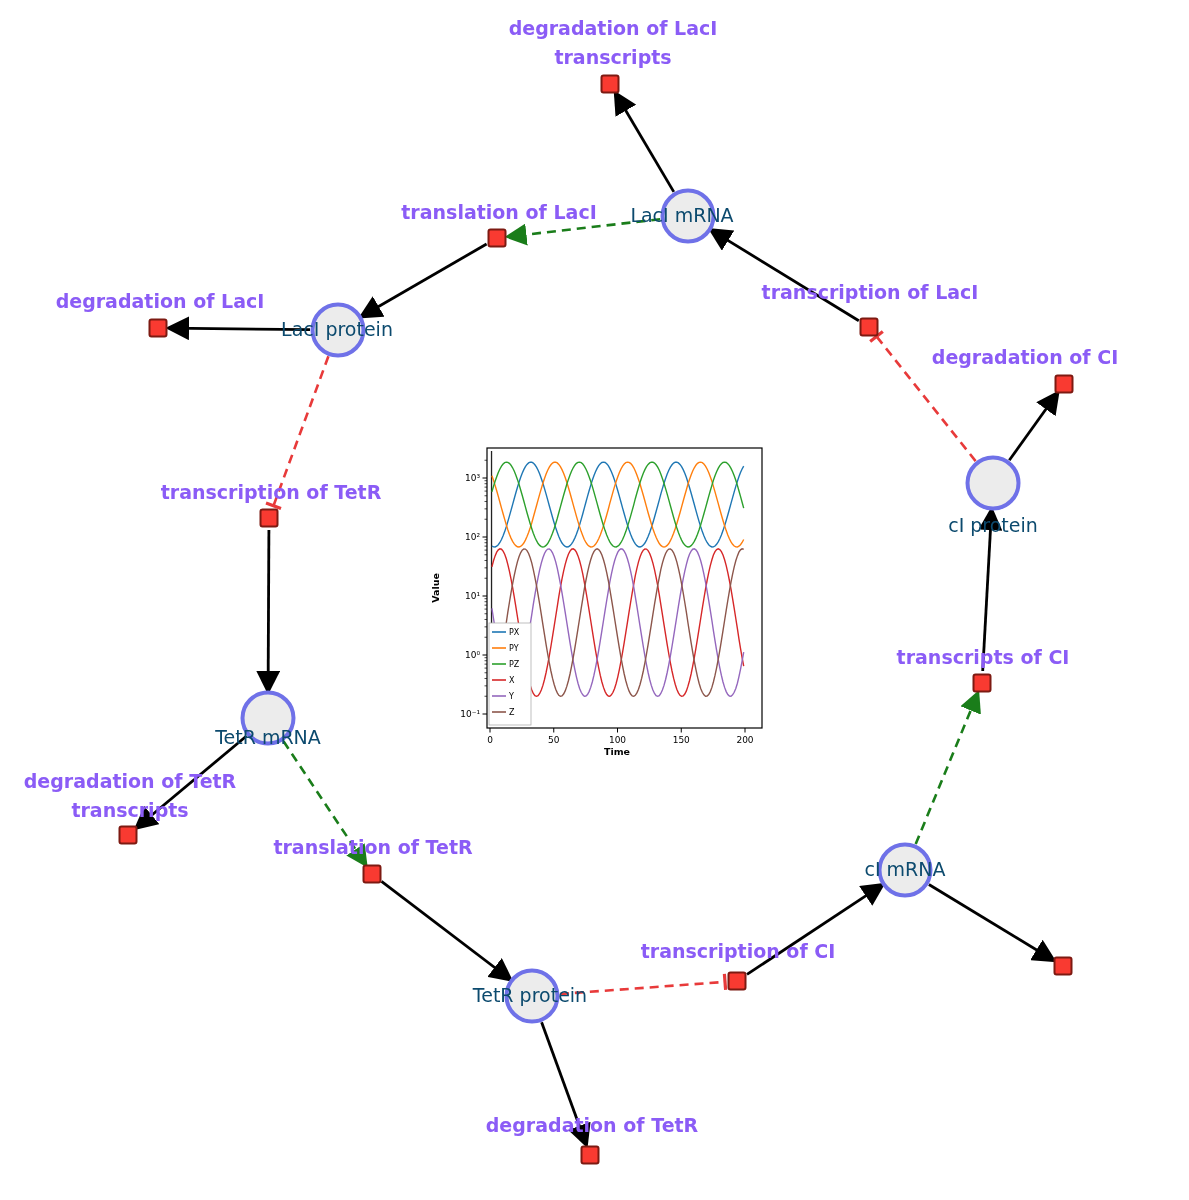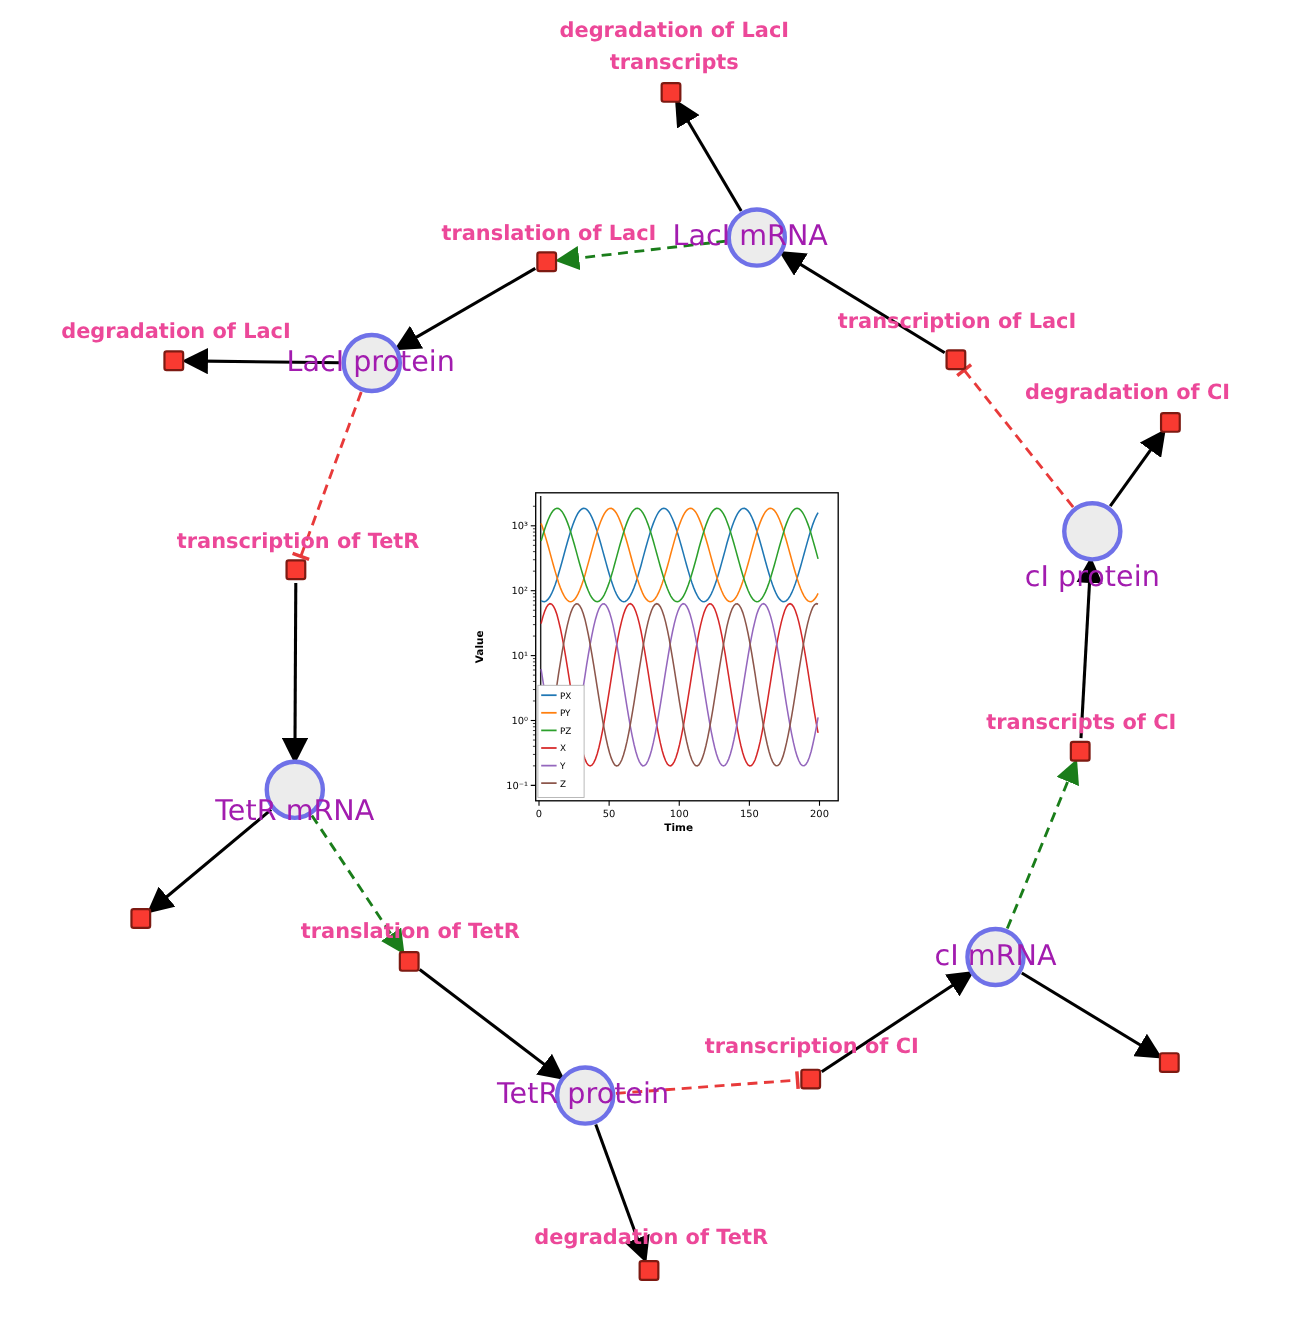--- a/index.html
+++ b/index.html
@@ -14,25 +14,25 @@
     background:#ececec; border:4px solid #6f71e8; box-sizing:border-box;
     transform:translate(-50%,-50%);
   }
   .reaction-node {
     position:absolute; width:19px; height:19px;
     background:#f93a31; border:2.5px solid #7d1a12; border-radius:3px;
     box-sizing:border-box; transform:translate(-50%,-50%);
   }
   .species-label {
     position:absolute; transform:translate(-50%,-50%);
-    font-size:26px; color:#a21caf; white-space:nowrap;
+    font-size:19px; color:#0c4a6e; white-space:nowrap;
   }
   .reaction-label {
     position:absolute; transform:translate(-50%,-50%);
-    font-size:19px; font-weight:bold; color:#ec4899;
+    font-size:19px; font-weight:bold; color:#8b5cf6;
     white-space:nowrap; text-align:center;
   }
   .reaction-label.two-line { white-space:normal; width:218px; line-height:1.5; }
   #chart-wrap { position:absolute; left:425px; top:435px; width:350px; height:330px; }
 </style>
 </head>
 <body>
 
 <div id="canvas">
 
@@ -194,17 +194,18 @@
   <div class="reaction-node" style="left:1063px; top:966px;"></div>
   <div class="reaction-node" style="left:590px;  top:1155px;"></div>
 
   <div class="reaction-label two-line" style="left:613px;  top:42px;">degradation of LacI transcripts</div>
   <div class="reaction-label" style="left:499px;  top:212px;">translation of LacI</div>
   <div class="reaction-label" style="left:870px;  top:292px;">transcription of LacI</div>
   <div class="reaction-label" style="left:160px;  top:301px;">degradation of LacI</div>
   <div class="reaction-label" style="left:1001px; top:357px;margin-left:24px;">degradation of CI</div>
   <div class="reaction-label" style="left:271px;  top:492px;">transcription of TetR</div>
   <div class="reaction-label" style="left:983px;  top:657px;">transcripts of CI</div>
+  <div class="reaction-label two-line" style="left:130px;  top:795px;">degradation of TetR transcripts</div>
   <div class="reaction-label" style="left:373px;  top:847px;">translation of TetR</div>
   <div class="reaction-label" style="left:738px;  top:951px;">transcription of CI</div>
   <div class="reaction-label" style="left:592px;  top:1125px;">degradation of TetR</div>
 
 </div>
 
 </body></html>

